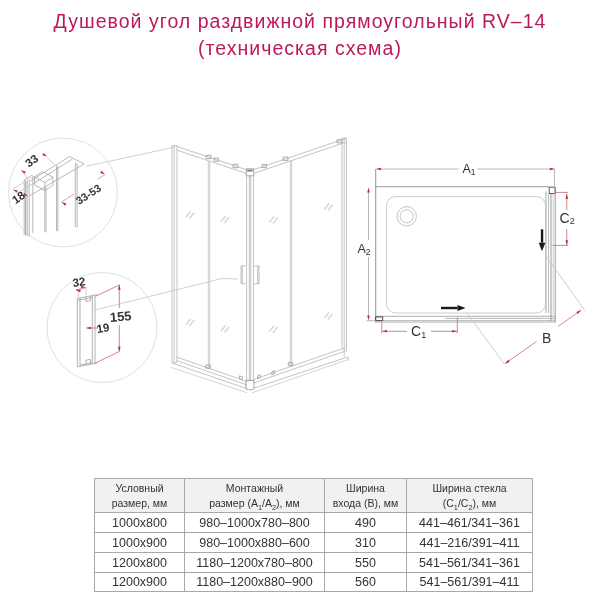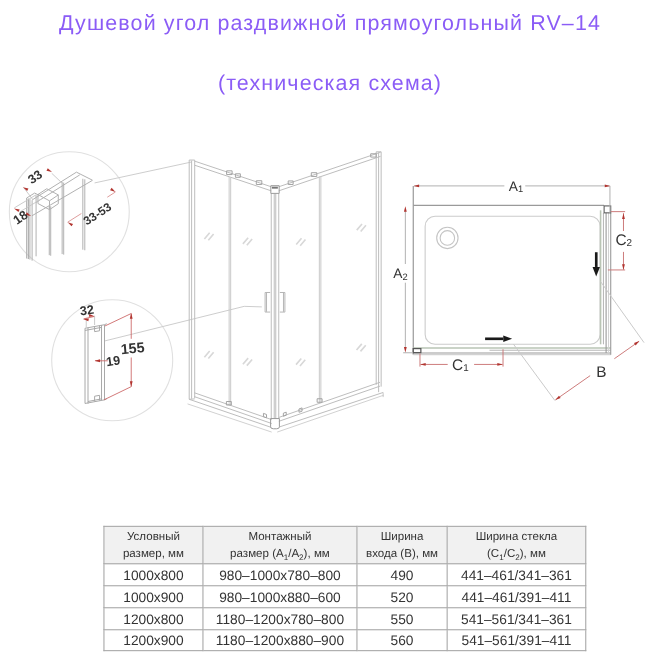--- a/index.html
+++ b/index.html
@@ -1,31 +1,31 @@
 <!DOCTYPE html>
 <html><head>
 <meta charset="utf-8">
 <style>
   html,body{margin:0;padding:0;background:#fff;}
   #page{position:relative;width:600px;height:600px;background:#fff;overflow:hidden;
         font-family:"Liberation Sans",sans-serif;}
-  .title{position:absolute;left:0;width:600px;text-align:center;color:#8b5cf6;
+  .title{position:absolute;left:0;width:600px;text-align:center;color:#be185d;
          font-size:19.5px;letter-spacing:1.02px;}
   table{border-collapse:collapse;table-layout:fixed;}
   td,th{border:1px solid #a8a8a8;text-align:center;vertical-align:middle;
         color:#333;padding:0;}
   th{background:#f1f1f1;font-weight:normal;font-size:10.5px;line-height:14.5px;}
   td{font-size:12.5px;}
   sub{font-size:70%;line-height:0;}
 </style>
 </head>
 <body>
 <div id="page">
   <div class="title" style="top:10px;">Душевой угол раздвижной прямоугольный RV–14</div>
-  <div class="title" style="top:37px;margin-top:28px;">(техническая схема)</div>
+  <div class="title" style="top:37px;">(техническая схема)</div>
 
   <svg width="600" height="600" viewBox="0 0 600 600" style="position:absolute;left:0;top:0;" stroke-linecap="butt" fill="none">
     <defs>
       <path id="arr" d="M0,0 L-5.0,1.3 L-5.0,-1.3 Z"></path>
       <g id="spark" stroke="#d8d8d8" stroke-width="1.5">
         <path d="M-4.2,3.2 L0.6,-2.4 M-0.6,4.4 L4.2,-1.2"></path>
       </g>
     </defs>
 
     <circle cx="63" cy="192.5" r="54.5" stroke="#e0e0e0" stroke-width="1"></circle>
@@ -240,22 +240,22 @@
     </tr>
     <tr style="height:20px;padding-left:44px;">
           <td>1000х800</td>
           <td>980–1000х780–800</td>
           <td>490</td>
           <td>441–461/341–361</td>
         </tr>
     <tr style="height:20px;padding-left:48px;">
           <td>1000х900</td>
           <td>980–1000х880–600</td>
-          <td>520</td>
-          <td>441–461/391–411</td>
+          <td>310</td>
+          <td>441–216/391–411</td>
         </tr>
     <tr style="height:20px;">
           <td>1200х800</td>
           <td>1180–1200х780–800</td>
           <td>550</td>
           <td>541–561/341–361</td>
         </tr>
     <tr style="height:19px;padding-left:42px;">
           <td>1200х900</td>
           <td>1180–1200х880–900</td>

